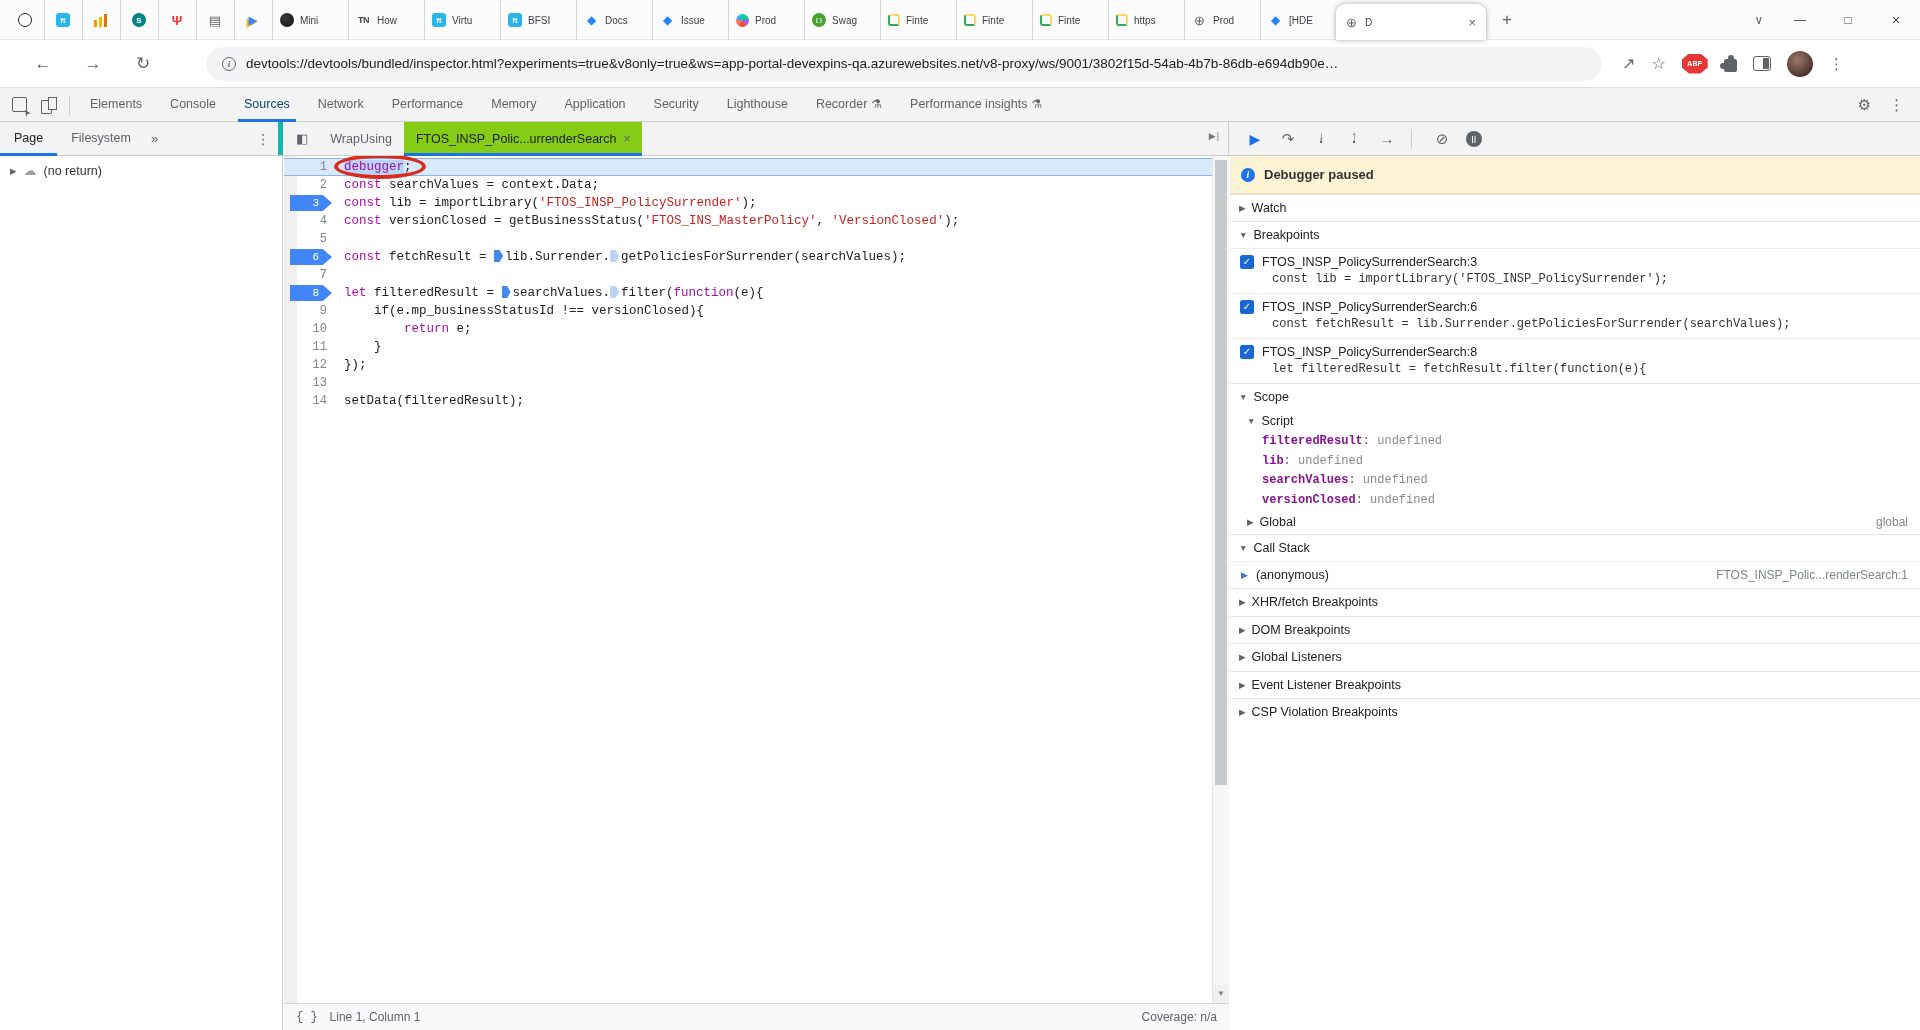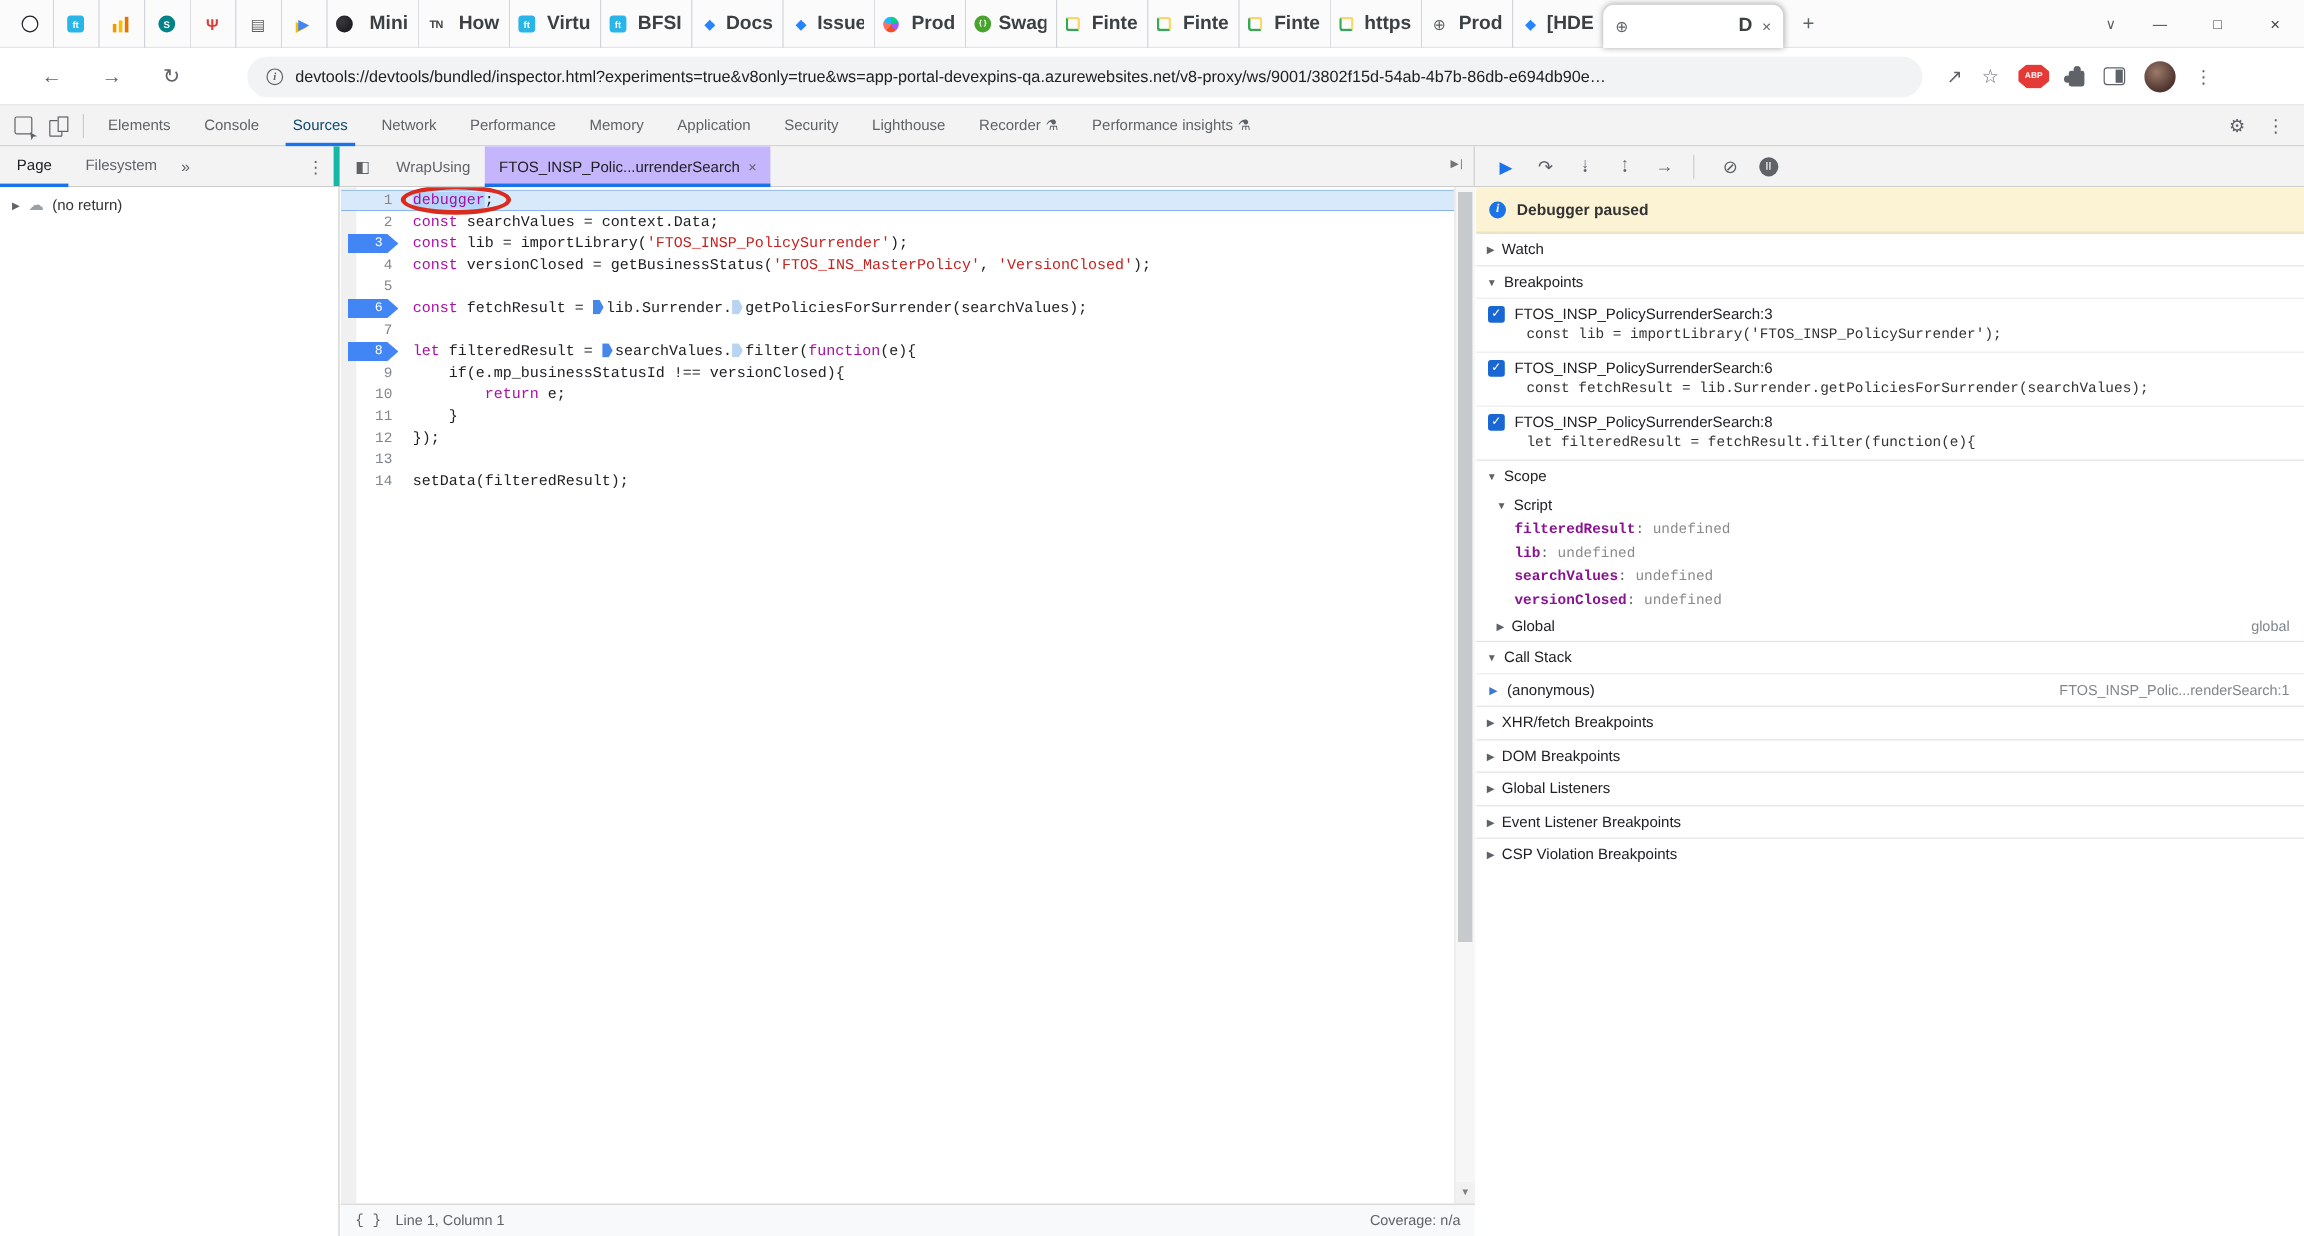--- a/index.html
+++ b/index.html
@@ -1,27 +1,27 @@
 <!DOCTYPE html>
 <html><head>
 <meta charset="utf-8">
 <style>
   * { box-sizing: border-box; margin:0; padding:0; }
   body { font-family:"Liberation Sans", sans-serif; background:#fff; color:#202124; }
   .window { position:relative; width:1920px; height:1030px; overflow:hidden; background:#fff; }
 
   
-  .tabstrip { position:absolute; left:0; top:0; right:0; height:40px; background:#fbfbfc; border-bottom:1px solid #e4e6e8; display:flex; align-items:stretch; padding-left:6px;text-align:right; }
+  .tabstrip { position:absolute; left:0; top:0; right:0; height:40px; background:#fbfbfc; border-bottom:1px solid #e4e6e8; display:flex; align-items:stretch; padding-left:6px; }
   .tabs { display:flex; align-items:stretch; }
   .btab { display:flex; align-items:center; gap:6px; height:40px; padding:0 8px; position:relative; cursor:default; }
   .btab + .btab { box-shadow: inset 1px 6px 0 -6px #0000, inset 1px 0 0 #d2d5d9; }
   .btab.pinned { width:38px; justify-content:center; }
   .btab.tab { width:76px; }
   .btab.active { width:150px; background:#fff; height:36px; margin-top:4px; border-radius:9px 9px 0 0; box-shadow:0 0 5px rgba(0,0,0,.35); z-index:2; }
-  .btab-label { font-size:16px; color:#3c4043; white-space:nowrap; overflow:hidden; flex:1;font-weight:bold; }
+  .btab-label { font-size:10px; color:#3c4043; white-space:nowrap; overflow:hidden; flex:1; }
   .btab-close { font-size:13px; color:#5f6368; padding:0 2px; }
   .fav { display:inline-flex; width:15px; height:15px; align-items:center; justify-content:center; font-weight:bold; flex:none; }
   .fav-chat { width:14px; height:14px; border:1.7px solid #202124; border-radius:50%; background:#fff; }
   .fav-ft { background:#29b5e8; color:#fff; border-radius:3px; font-size:8px; width:14px; height:14px; }
   .fav-bars { width:14px; height:14px;
     background-image:linear-gradient(#f29900,#f29900),linear-gradient(#fbbc04,#fbbc04),linear-gradient(#e37400,#e37400);
     background-size:3px 7px,3px 10px,3px 13px; background-position:0 bottom,5px bottom,10px bottom; background-repeat:no-repeat; }
   .fav-scircle { background:#038387; color:#fff; border-radius:50%; font-size:8px; width:14px; height:14px; }
   .fav-antenna { color:#e53935; font-size:13px; }
   .fav-printer { color:#616161; font-size:13px; font-weight:normal; }
@@ -77,21 +77,21 @@
   .subheader { position:absolute; left:0; top:122px; right:0; height:34px; background:#f3f3f4; border-bottom:1px solid #cdcdcd; }
   .shz-left { position:absolute; left:0; top:0; bottom:0; width:283px; border-right:5px solid #14b8a6; display:flex; align-items:center; }
   .sh-tab { padding:0 14px; height:34px; line-height:33px; font-size:12.5px; color:#5f6368; position:relative; }
   .sh-tab.active { color:#202124; }
   .sh-tab.active::after { content:""; position:absolute; left:0; right:0; bottom:0; height:3px; background:#1a73e8; }
   .sh-more { font-size:13px; color:#5f6368; padding:0 6px; }
   .sh-dots { margin-left:auto; margin-right:8px; font-size:14px; color:#5f6368; }
   .shz-mid { position:absolute; left:284px; top:0; bottom:0; width:945px; border-right:1px solid #cdcdcd; display:flex; align-items:center; padding-left:8px; }
   .ic-panel-left { font-size:13px; color:#5f6368; margin:0 10px 0 4px; }
   .ftab { display:flex; align-items:center; gap:7px; padding:0 12px; height:34px; font-size:12.5px; color:#5f6368; position:relative; white-space:nowrap; }
-  .ftab.active { background:#c4b5fd; color:#202124; }
+  .ftab.active { background:#84cc16; color:#202124; }
   .ftab.active::after { content:""; position:absolute; left:0; right:0; bottom:0; height:2.5px; background:#1a73e8; }
   .ftab-close { font-size:12px; color:#5f6368; }
   .ic-showdbg { position:absolute; right:8px; top:9px; font-size:9px; color:#757575; letter-spacing:1px; }
   .shz-right { position:absolute; left:1230px; top:0; bottom:0; right:0; display:flex; align-items:center; gap:15px; padding-left:16px; }
   .dbgi { font-size:15px; color:#5f6368; display:inline-flex; align-items:center; justify-content:center; width:18px; }
   .ic-resume { color:#1a73e8; font-size:14px; }
   .stack { display:inline-flex; flex-direction:column; align-items:center; line-height:7px; font-size:12px; }
   .stack .dot { font-size:9px; line-height:5px; }
   .ic-pausec { width:16px; height:16px; border-radius:50%; background:#5f6368; color:#fff; font-size:7px; font-weight:bold; line-height:16px; text-align:center; letter-spacing:.5px; }
 

